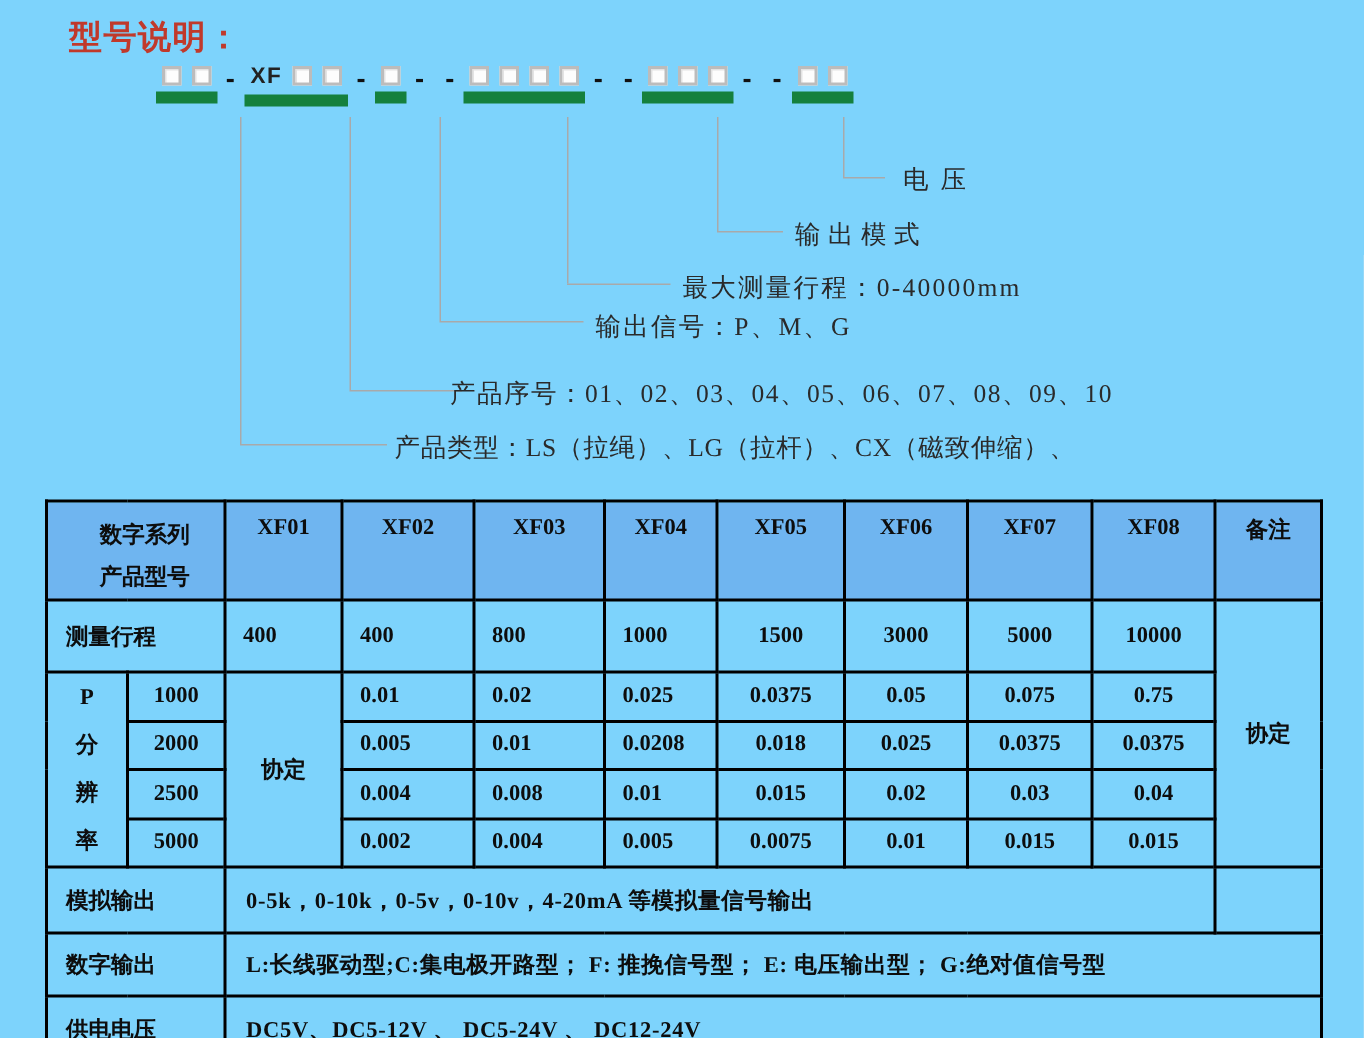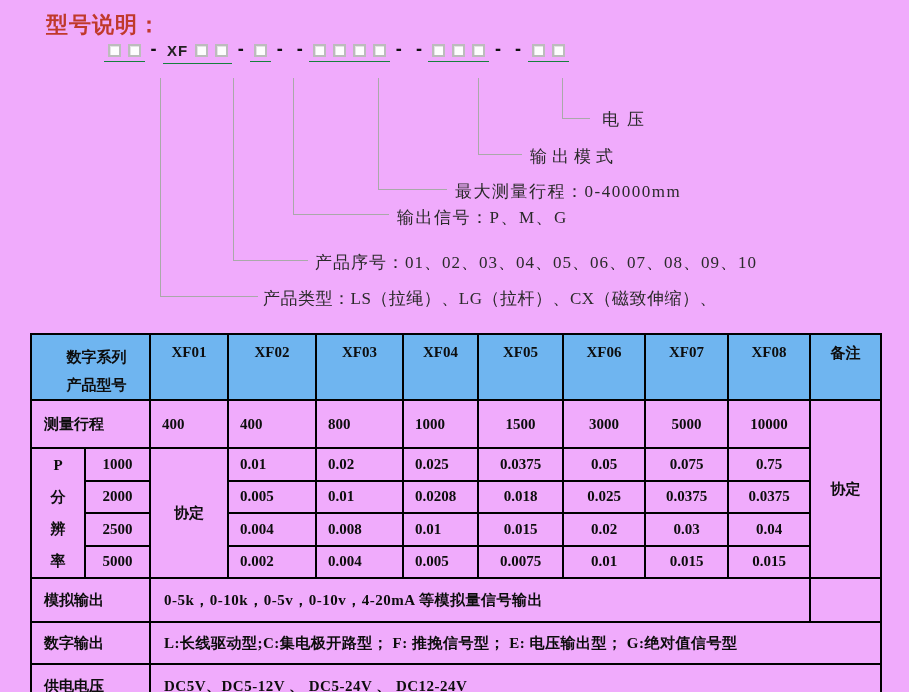--- a/index.html
+++ b/index.html
@@ -1,24 +1,24 @@
 <!DOCTYPE html>
 <html><head>
 <meta charset="utf-8">
 <style>
   * { margin:0; padding:0; box-sizing:border-box; }
   body { background:#e8e8e8; font-family:"Liberation Serif", serif; }
-  .page { position:relative; width:909px; height:692px; background:#f0abfc; overflow:hidden; }
+  .page { position:relative; width:909px; height:692px; background:#7dd3fc; overflow:hidden; }
 
   .title { position:absolute; left:46px; top:10px; font-family:"Liberation Sans", sans-serif;
            font-size:22px; font-weight:bold; color:#c0392b; letter-spacing:1px; }
 
   
   .model-line { position:absolute; left:104px; top:40px; display:flex; align-items:center; gap:4px; }
-  .mgroup { display:inline-flex; align-items:center; gap:7px; border-bottom:1px solid #15803d;
+  .mgroup { display:inline-flex; align-items:center; gap:7px; border-bottom:8px solid #15803d;
             padding:2px 4px 4px 4px; }
   .mprefix { font-family:"Liberation Sans", sans-serif; font-weight:bold; font-size:15px;
              color:#222; letter-spacing:1px; }
   .mbox { width:13px; height:13px; border:2px solid #bcbcbc; background:#fdfdfd;
           box-shadow:1px 1px 0 #e3e3e3 inset; display:inline-block; }
   .msep { font-family:"DejaVu Sans Mono", monospace; font-weight:bold; font-size:15px;
           color:#111; position:relative; top:-3px; letter-spacing:1px; white-space:pre; }
 
   
   .vline { position:absolute; width:1px; background:#a9a9a9; }
@@ -28,21 +28,21 @@
   .v3 { left:293px; top:78px; height:136px; }  .h3 { left:293px; top:214px; width:96px; }
   .v4 { left:378px; top:78px; height:111px; }  .h4 { left:378px; top:189px; width:69px; }
   .v5 { left:478px; top:78px; height:76px;  }  .h5 { left:478px; top:154px; width:44px; }
   .v6 { left:562px; top:78px; height:40px;  }  .h6 { left:562px; top:118px; width:28px; }
 
   .callout { position:absolute; font-size:17px; color:#2a2a2a; white-space:nowrap; }
   .c-voltage      { left:602px; top:108px; letter-spacing:8px; }
   .c-outmode      { left:530px; top:145px; letter-spacing:5px; }
   .c-maxstroke    { left:455px; top:180px; letter-spacing:1.5px; }
   .c-outsignal    { left:397px; top:206px; letter-spacing:1.5px; }
-  .c-serial       { left:315px; top:251px; letter-spacing:1px; }
+  .c-serial       { left:300px; top:251px; letter-spacing:1px; }
   .c-ptype1       { left:263px; top:287px; letter-spacing:0.5px; }
   .c-ptype2       { left:320px; top:305px; letter-spacing:0.5px; }
 
   
   table.spec { position:absolute; left:30px; top:333px; width:850px; border-collapse:collapse;
                table-layout:fixed; font-size:15px; font-weight:bold; color:#0d0d0d; }
   table.spec td { border:2px solid #000; overflow:hidden; }
   tr.r-head td  { background:#6fb5f0; vertical-align:top; }
   tr.r-head     { height:62px; }
   tr.r-stroke   { height:48px; }

